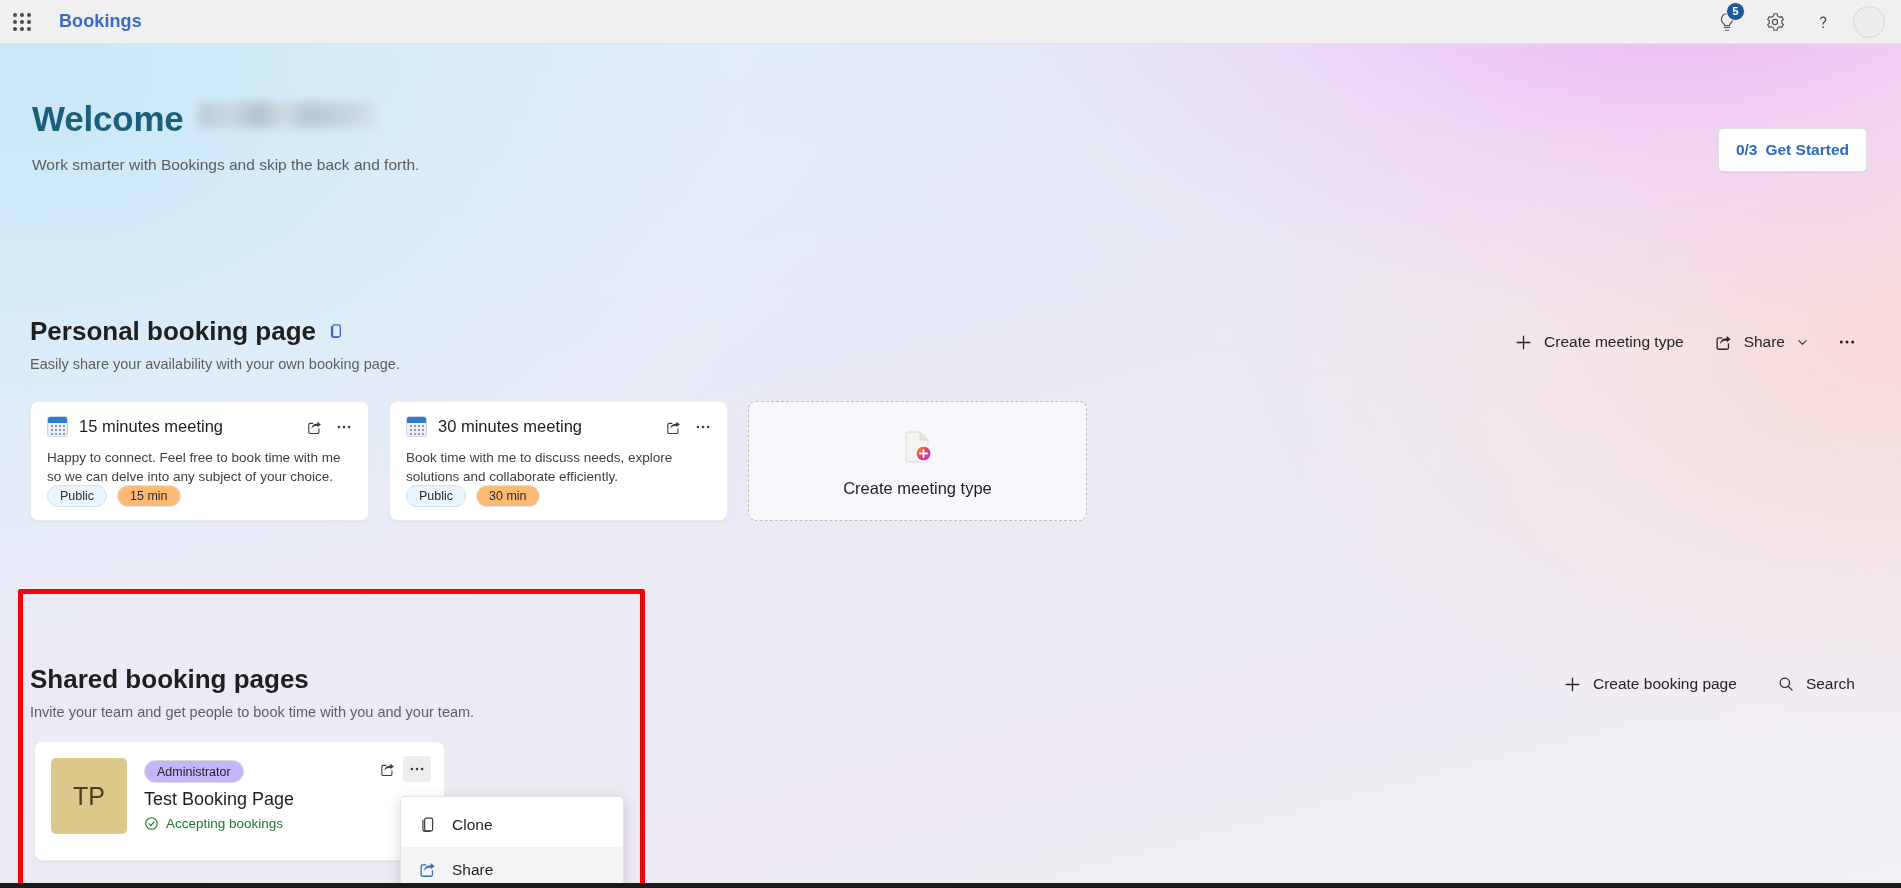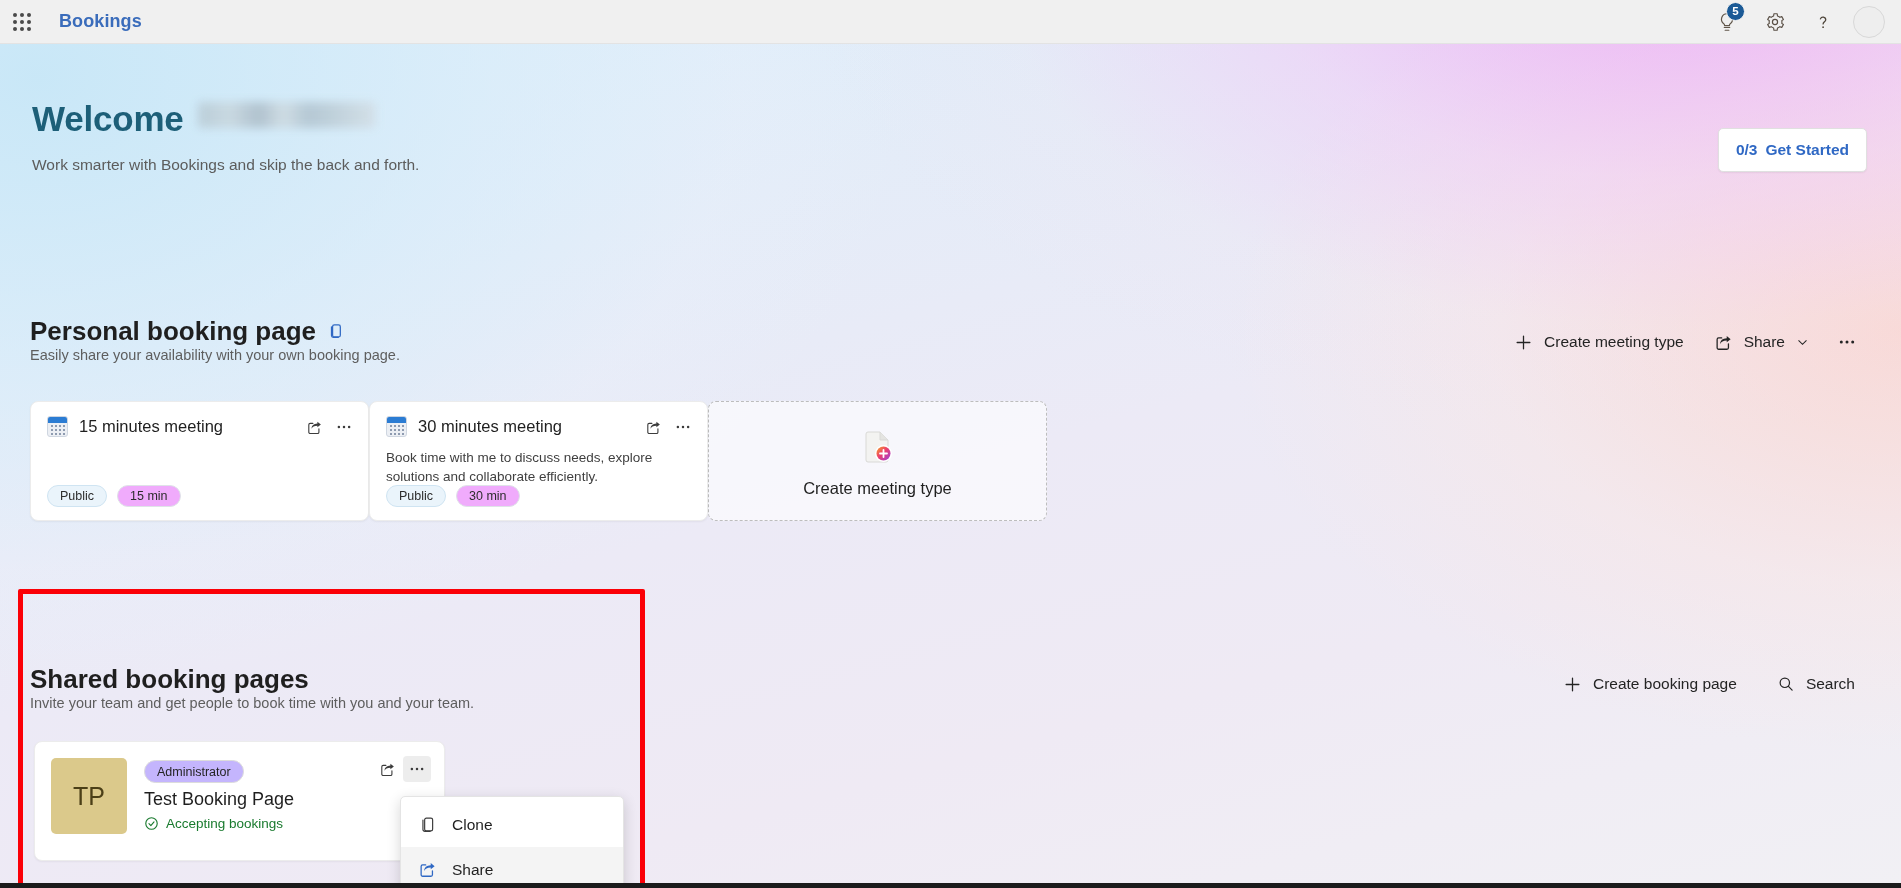--- a/index.html
+++ b/index.html
@@ -164,20 +164,21 @@
     font-size: 26px;
     font-weight: 600;
     color: #1f1f1f;
     display: flex;
     align-items: center;
     gap: 11px;
   }
   .section-sub {
     font-size: 14.5px;
     color: #5e5e5e;
+    margin-top: 9px;
   }
 
   .personal-head { position: absolute; left: 30px; top: 272px; }
   .personal-actions {
     position: absolute;
     right: 34px; top: 280px;
     display: flex;
     align-items: center;
     gap: 6px;
   }
@@ -202,20 +203,21 @@
     color: #242424;
     font-size: 19px;
     letter-spacing: 2px;
   }
 
   
   .cards-row {
     position: absolute;
     left: 30px; top: 357px;
     display: flex;
+    gap: 20px;
   }
   .mcard {
     width: 339px;
     height: 120px;
     background: #ffffff;
     border: 1px solid #ececec;
     border-radius: 8px;
     padding: 14px 16px 0 16px;
     position: relative;
     box-shadow: 0 1px 2px rgba(0,0,0,0.05);
@@ -266,21 +268,21 @@
   }
   .chips { position: absolute; bottom: 13px; left: 16px; display: flex; gap: 10px; }
   .chip {
     height: 22px;
     border-radius: 11px;
     padding: 0 12px;
     display: flex; align-items: center;
     font-size: 12.5px;
     color: #2d2d2d;
     border: 1px solid #dfe3e8;
-    background: #f0abfc;
+    background: #fdba74;
   }
   .chip.public { background: #eaf4fb; border-color: #cfe4f2; }
 
   .create-card {
     width: 339px;
     height: 120px;
     border: 1px dashed #bdbdbd;
     border-radius: 8px;
     background: rgba(255,255,255,0.62);
     display: flex;
@@ -531,20 +533,21 @@
               </svg>
             </div>
             <div class="mini-btn">
               <svg width="18" height="18" viewBox="0 0 20 20">
                 <circle cx="4.3" cy="10" r="1.4" fill="#3c3c3c"></circle>
                   <circle cx="10" cy="10" r="1.4" fill="#3c3c3c"></circle>
                   <circle cx="15.7" cy="10" r="1.4" fill="#3c3c3c"></circle>
               </svg>
             </div>
           </div>
+          <div class="mcard-desc">Happy to connect. Feel free to book time with me so we can delve into any subject of your choice.</div>
           <div class="chips">
             <span class="chip public">Public</span>
             <span class="chip">15 min</span>
           </div>
         </div>
 
         <div class="mcard">
           <div class="mcard-head">
             <span class="cal-icon">
               <span class="cal-dots">

